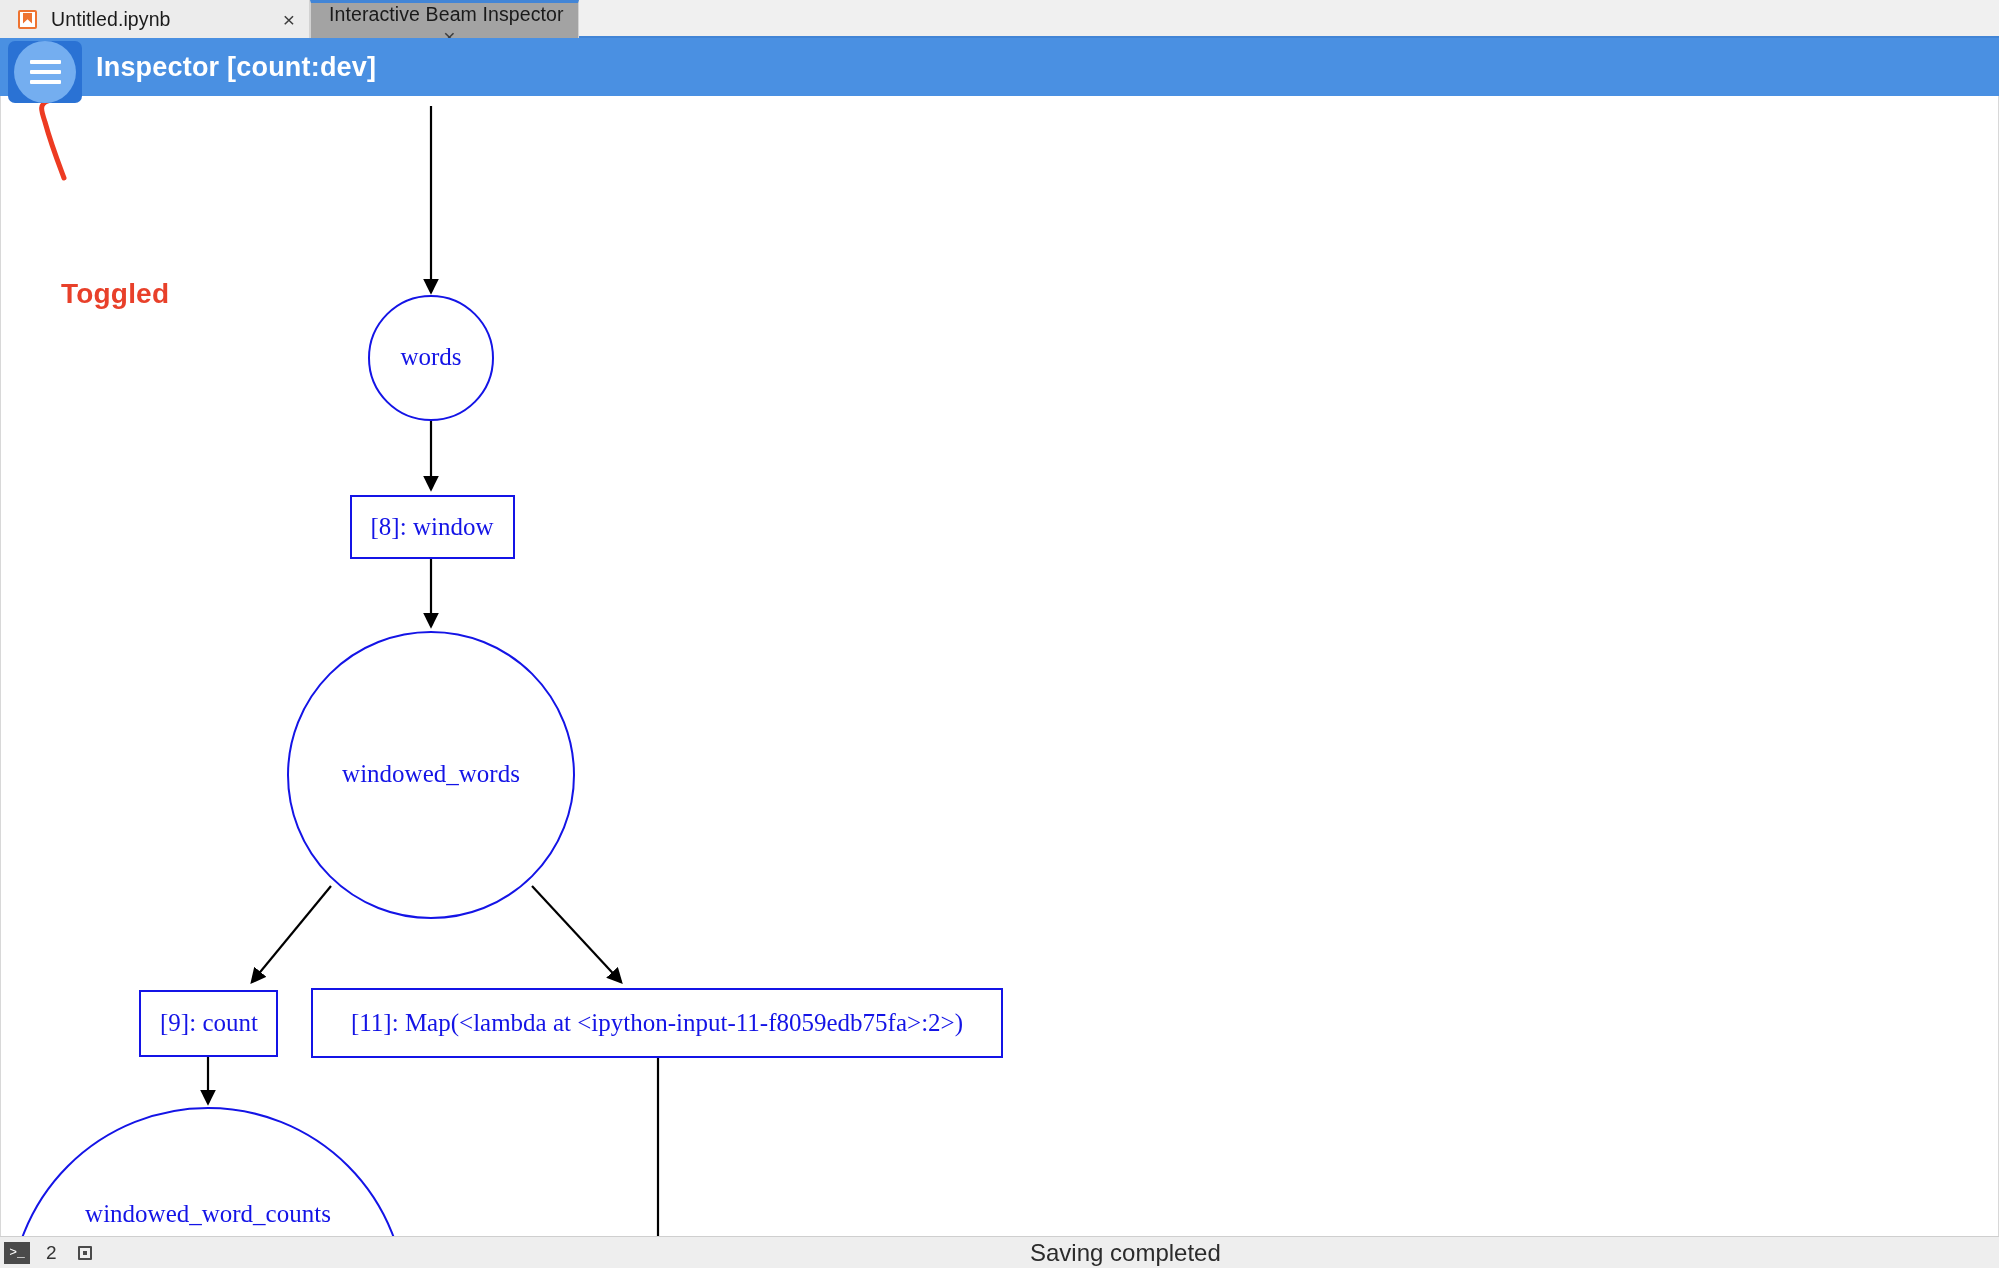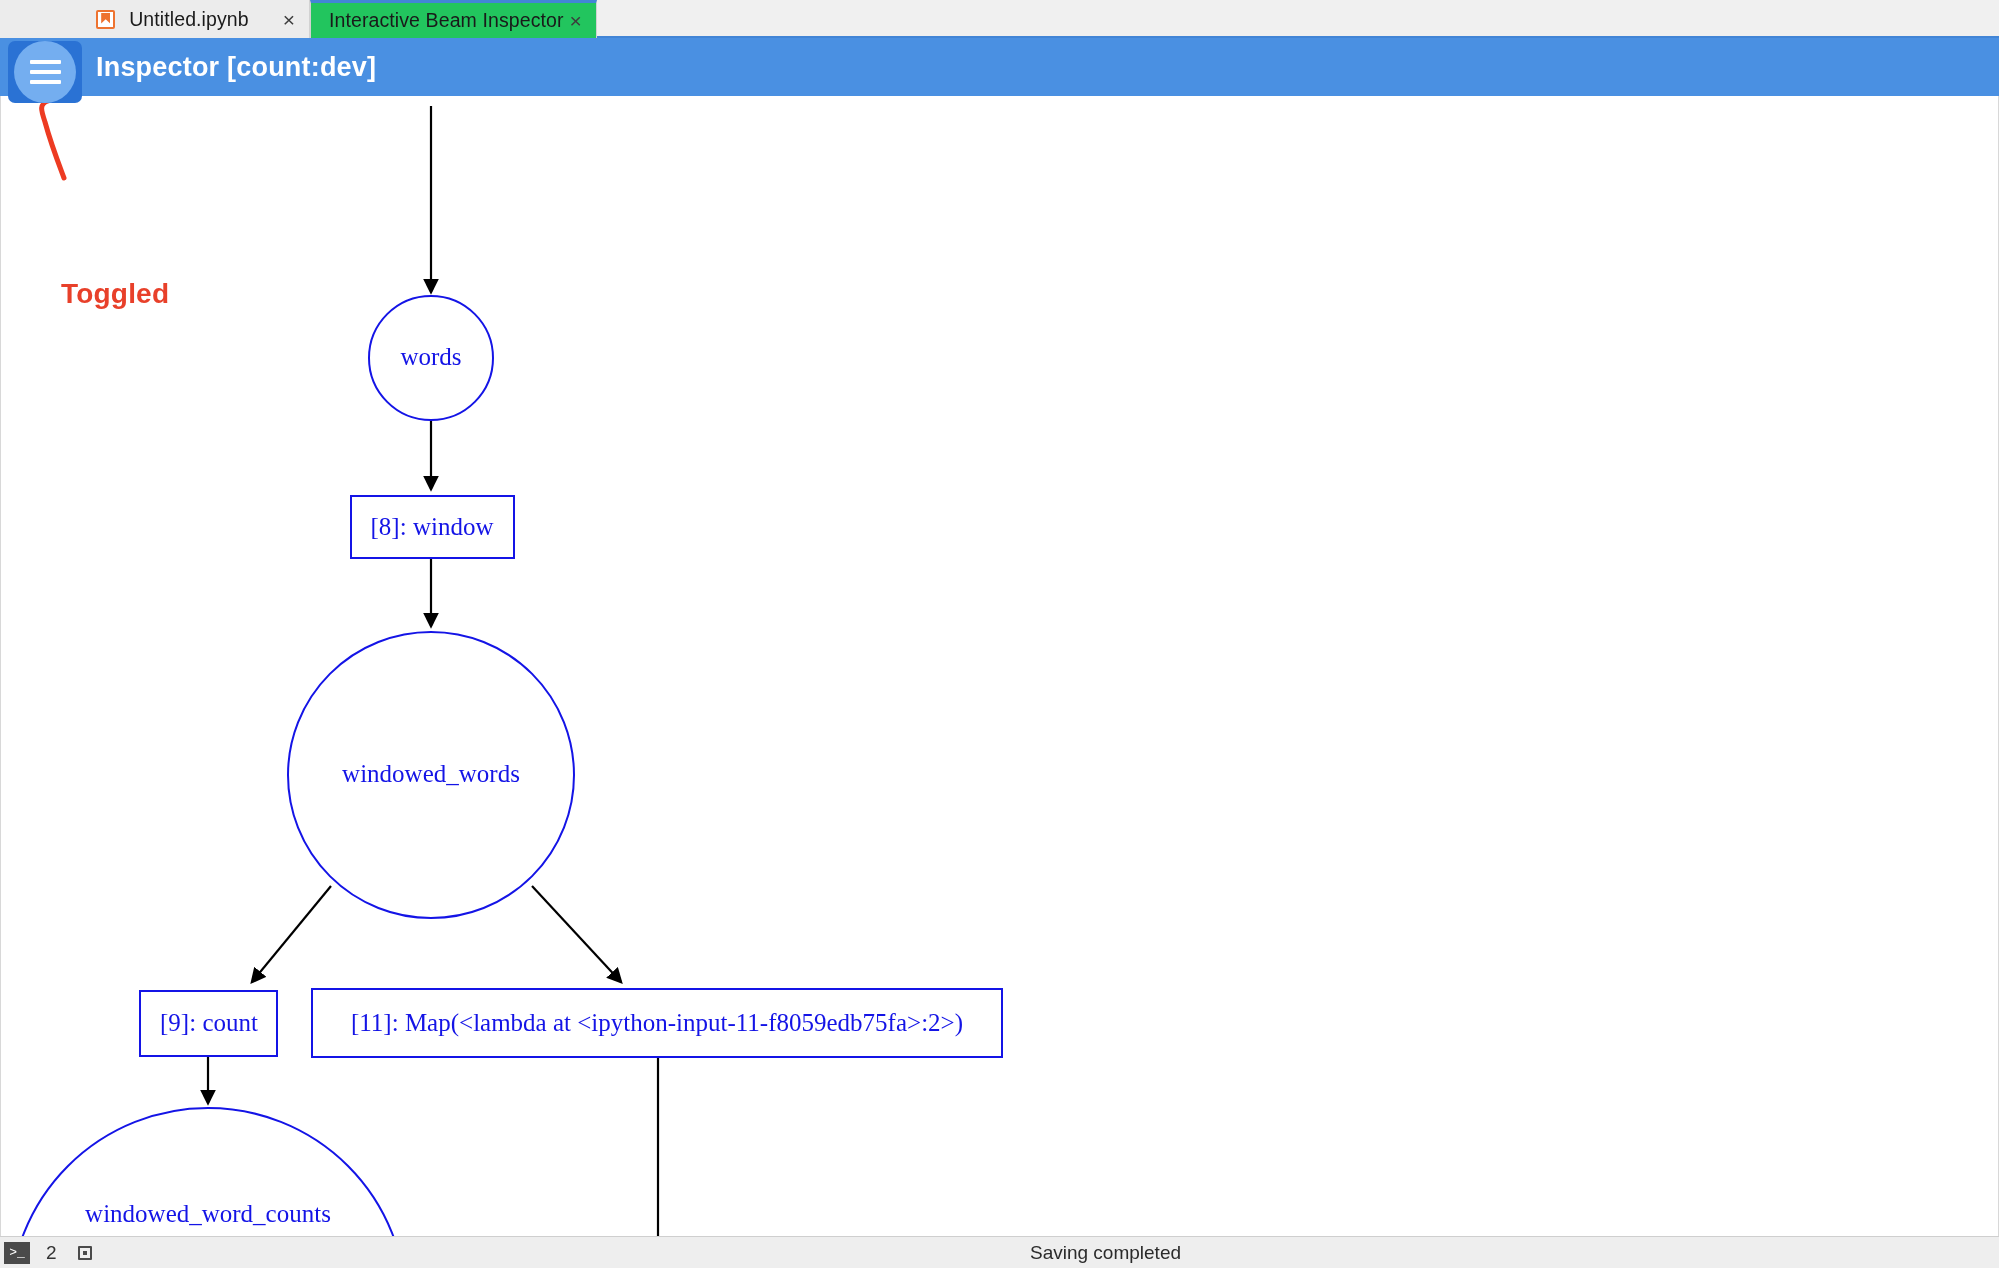--- a/index.html
+++ b/index.html
@@ -21,24 +21,25 @@
   .tab {
     display: flex; align-items: center;
     height: 38px;
     padding: 0 14px 0 18px;
     background: #ececec;
     border-right: 1px solid #d2d2d2;
     position: relative;
     cursor: pointer;
   }
   .tab.active {
-    background: #22c55e;
+    background: #a3a3a3;
     border-top: 3px solid #4285d6;
     border-left: 1px solid #d2d2d2;
     border-right: 1px solid #d2d2d2;
+    flex-direction: column;
   }
   .tab-icon-nb {
     width: 19px; height: 19px;
     border: 2px solid #ee7330;
     border-radius: 2px;
     margin-right: 14px;
     position: relative;
     flex: 0 0 auto;
     background: #fff;
   }
@@ -58,21 +59,21 @@
   }
   .tab-close {
     margin-left: 34px;
     font-size: 21px;
     color: #3c3c3c;
     line-height: 1;
     font-weight: 300;
     cursor: pointer;
   }
   .tab.active .tab-close { margin-left: 6px; }
-  #tab-notebook { width: 310px; justify-content: flex-end; }
+  #tab-notebook { width: 310px; justify-content: space-between; }
   #tab-notebook .tab-inner { display:flex; align-items:center; }
 
   
   #appheader {
     position: absolute;
     top: 38px; left: 0;
     width: 1999px; height: 58px;
     background: #4a90e2;
     display: flex; align-items: center;
   }
@@ -178,21 +179,21 @@
   }
   #sb-chip-icon .chip-body::after {
     content: "";
     position: absolute; left: 3px; top: 3px;
     width: 4px; height: 4px;
     background: #4a4a4a;
   }
   #sb-status-text {
     position: absolute;
     left: 1030px;
-    font-size: 19px;
+    font-size: 24px;
     color: #2b2b2b;
   }
 </style>
 </head>
 <body>
 
 <div id="tabbar">
   <div class="tab" id="tab-notebook">
     <div class="tab-inner">
       <span class="tab-icon-nb"></span>

